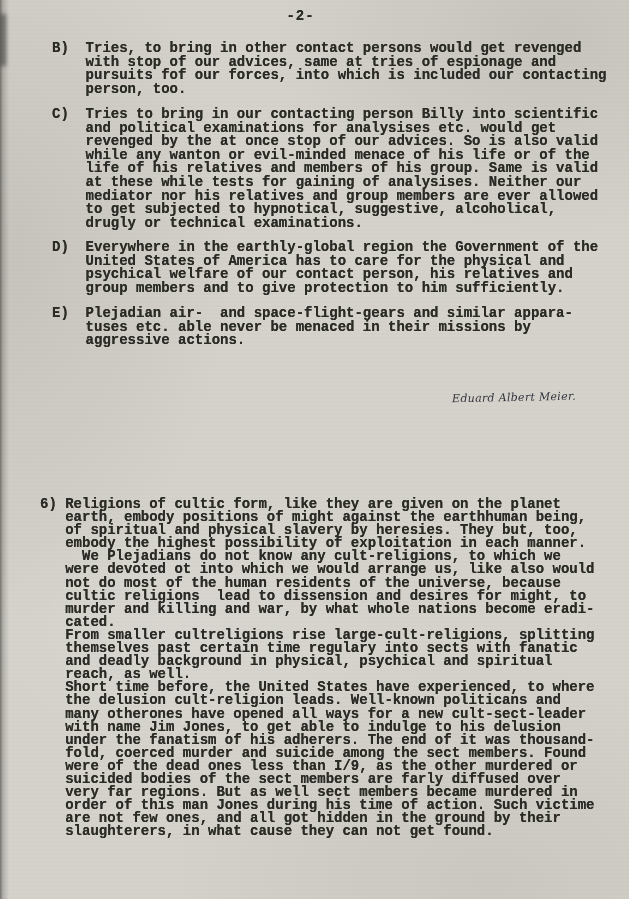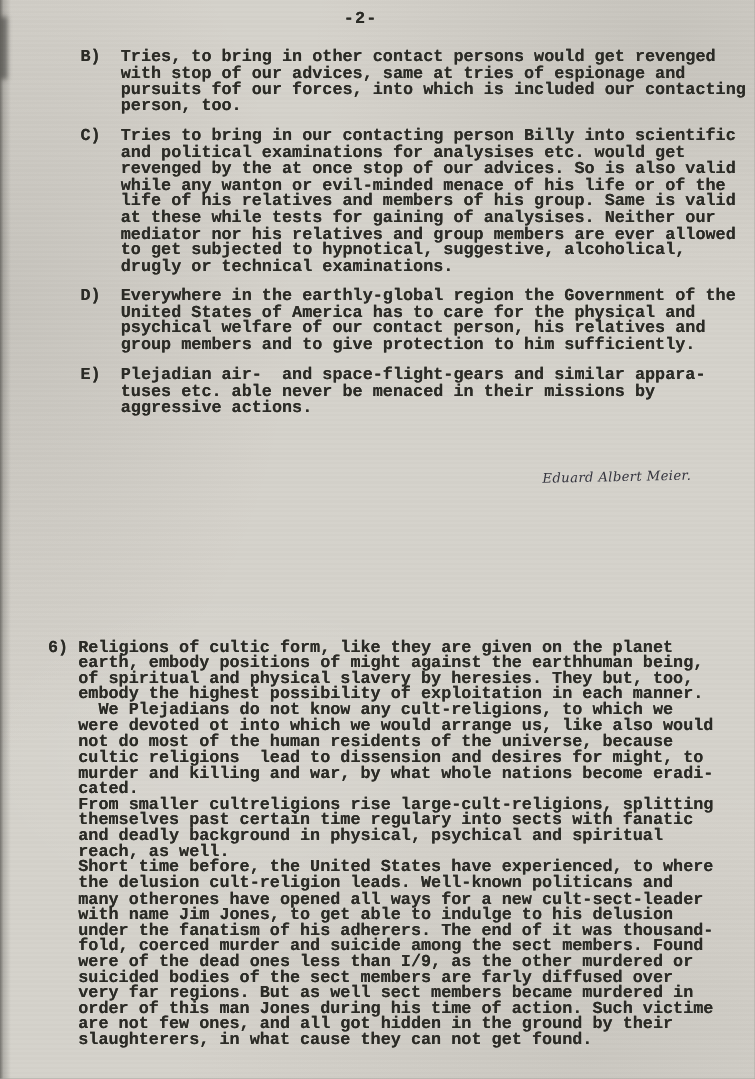--- a/index.html
+++ b/index.html
@@ -31,22 +31,22 @@
     text-shadow:0 0 0.5px rgba(43,43,38,0.9);
   }
   .tblock {
     position:absolute;
     white-space:pre;
     font-size:14px;
     line-height:13.6px;
     letter-spacing:0px;
     text-shadow:0 0 0.5px rgba(43,43,38,0.85);
   }
-  .letter { left:67px;font-family:Liberation Mono, monospace; }
-  .sec6   { left:40px; line-height:13.1px;margin-top:36px; }
+  .letter { left:52px;font-family:Liberation Mono, monospace; }
+  .sec6   { left:40px; line-height:13.1px; }
   .overlap{ left:40px; line-height:10.6px; }
   .handnote {
     position:absolute; left:452px; top:391px;
     font-family:"DejaVu Serif",serif;
     font-style:italic; font-weight:400;
     font-size:11px; letter-spacing:0.3px;
     color:#34343e; white-space:nowrap;
     transform:rotate(-1.2deg);
   }
 </style>

